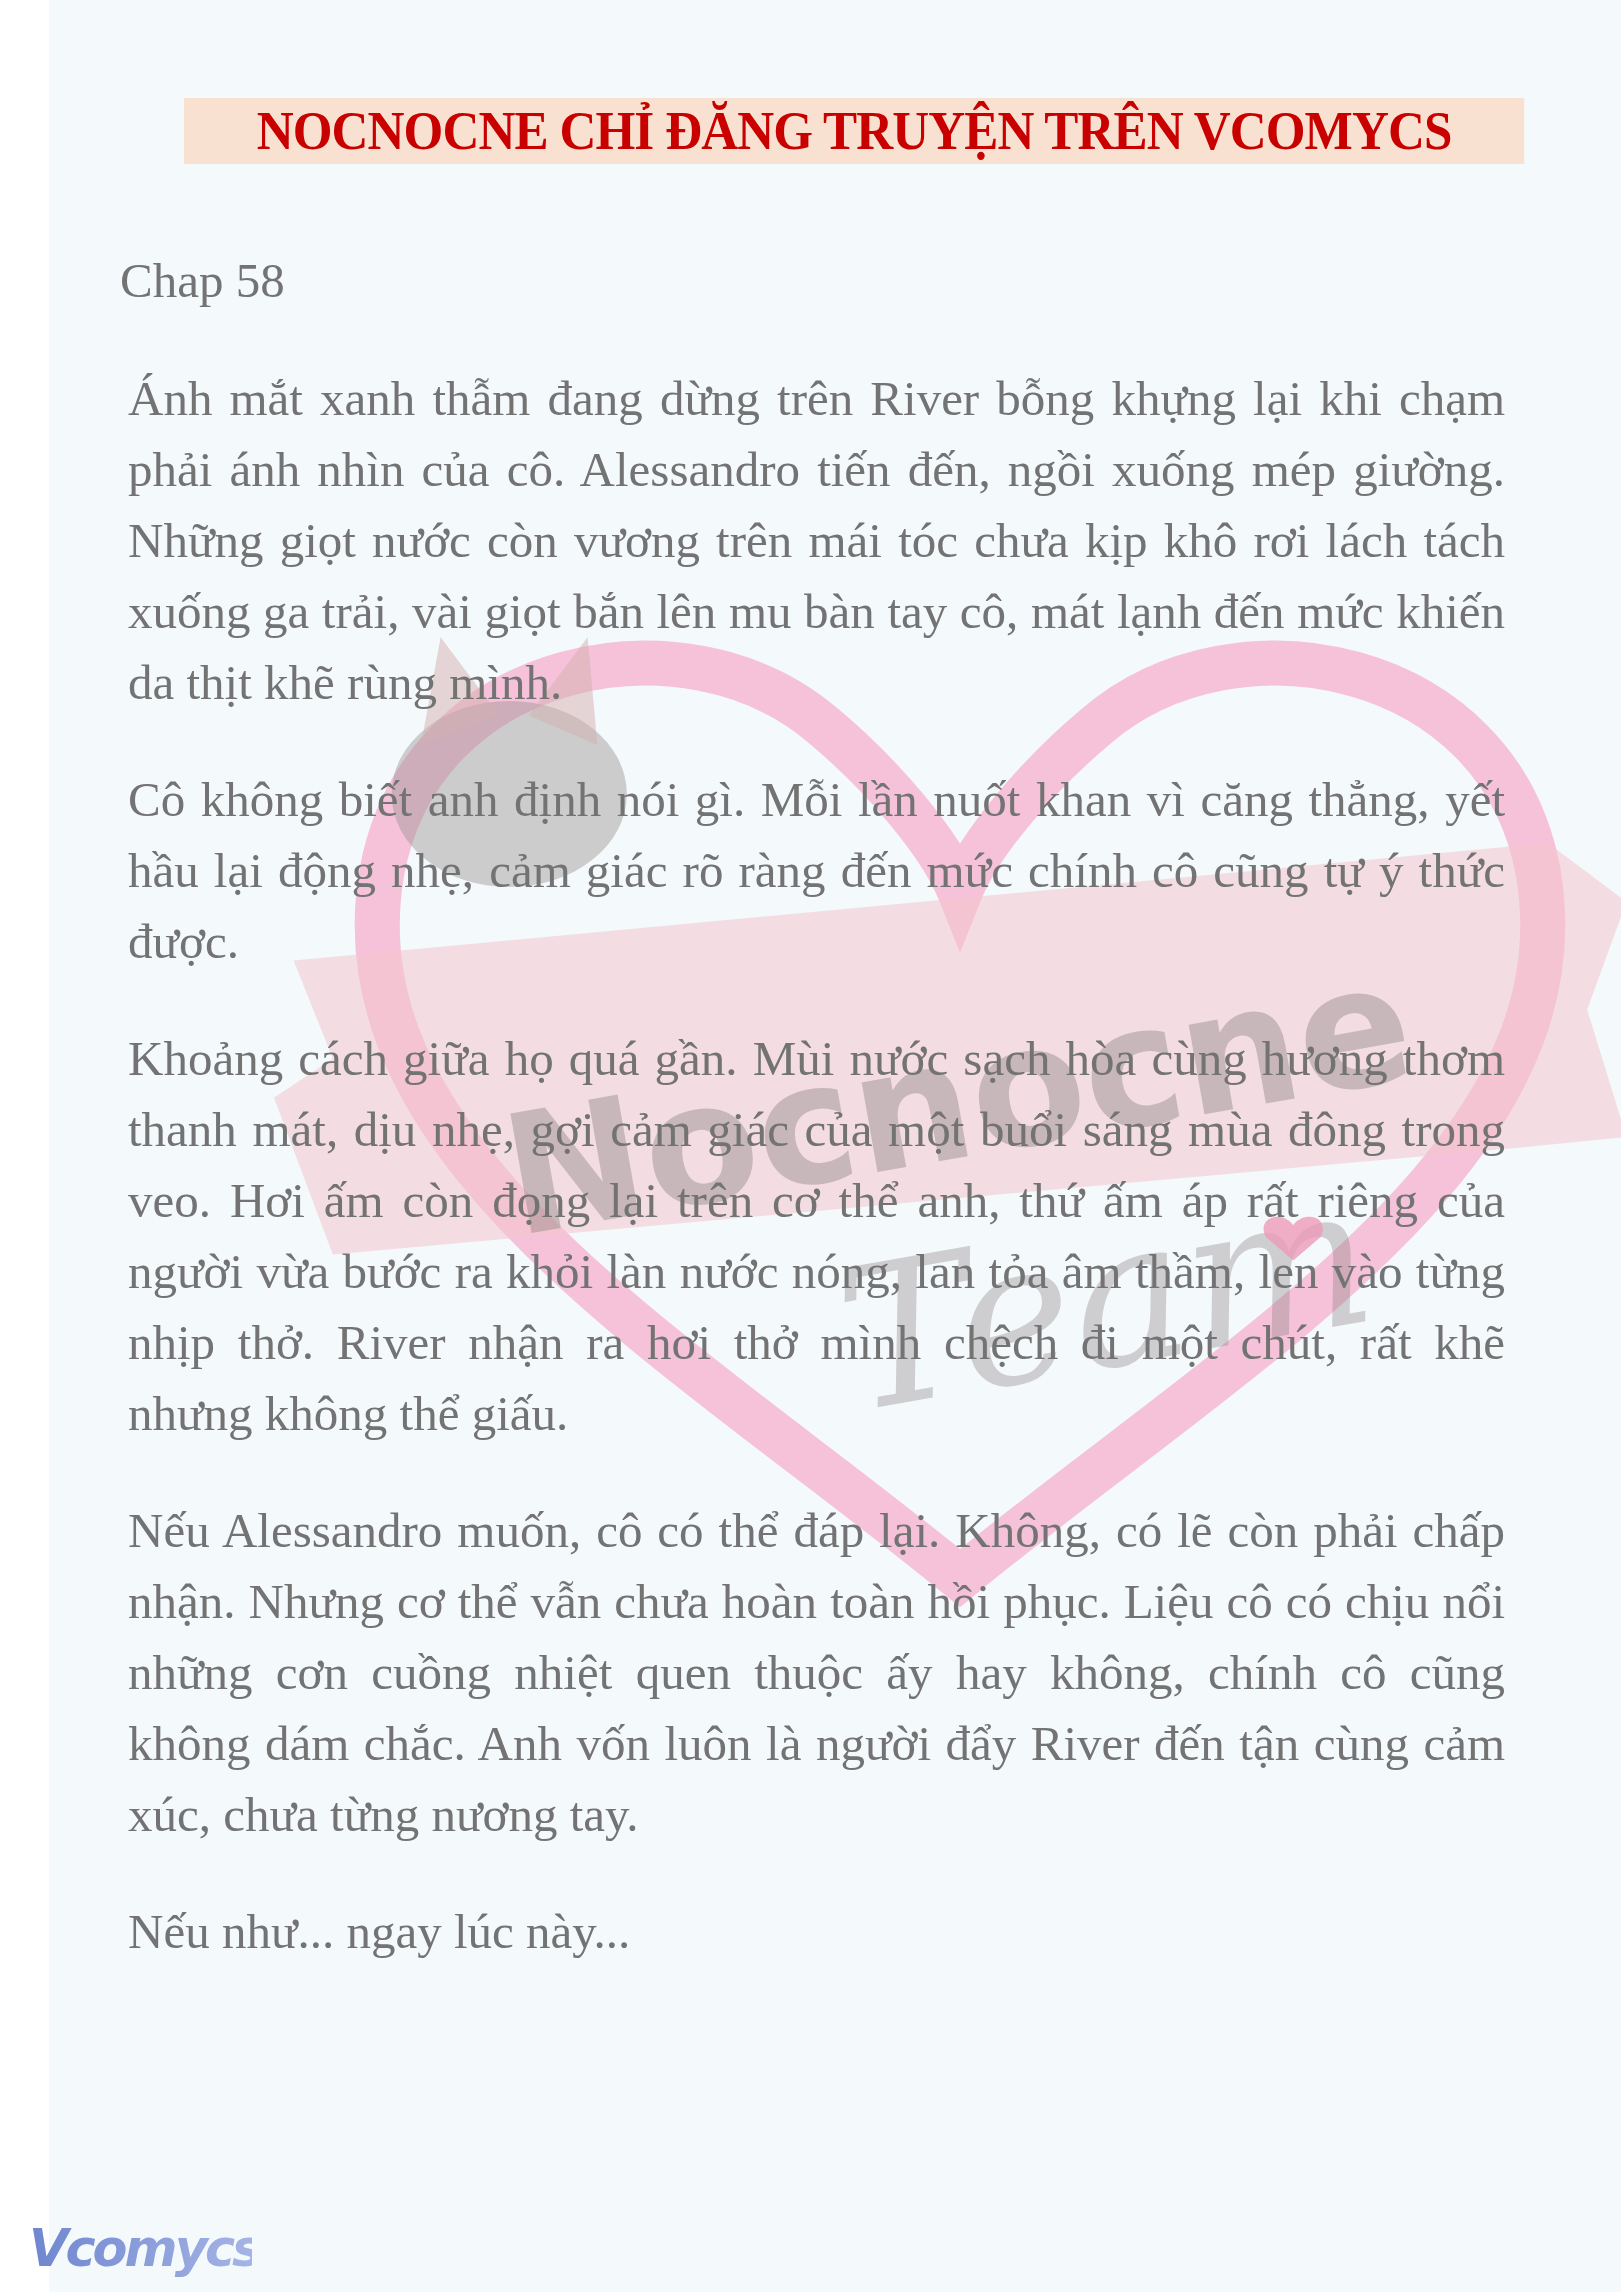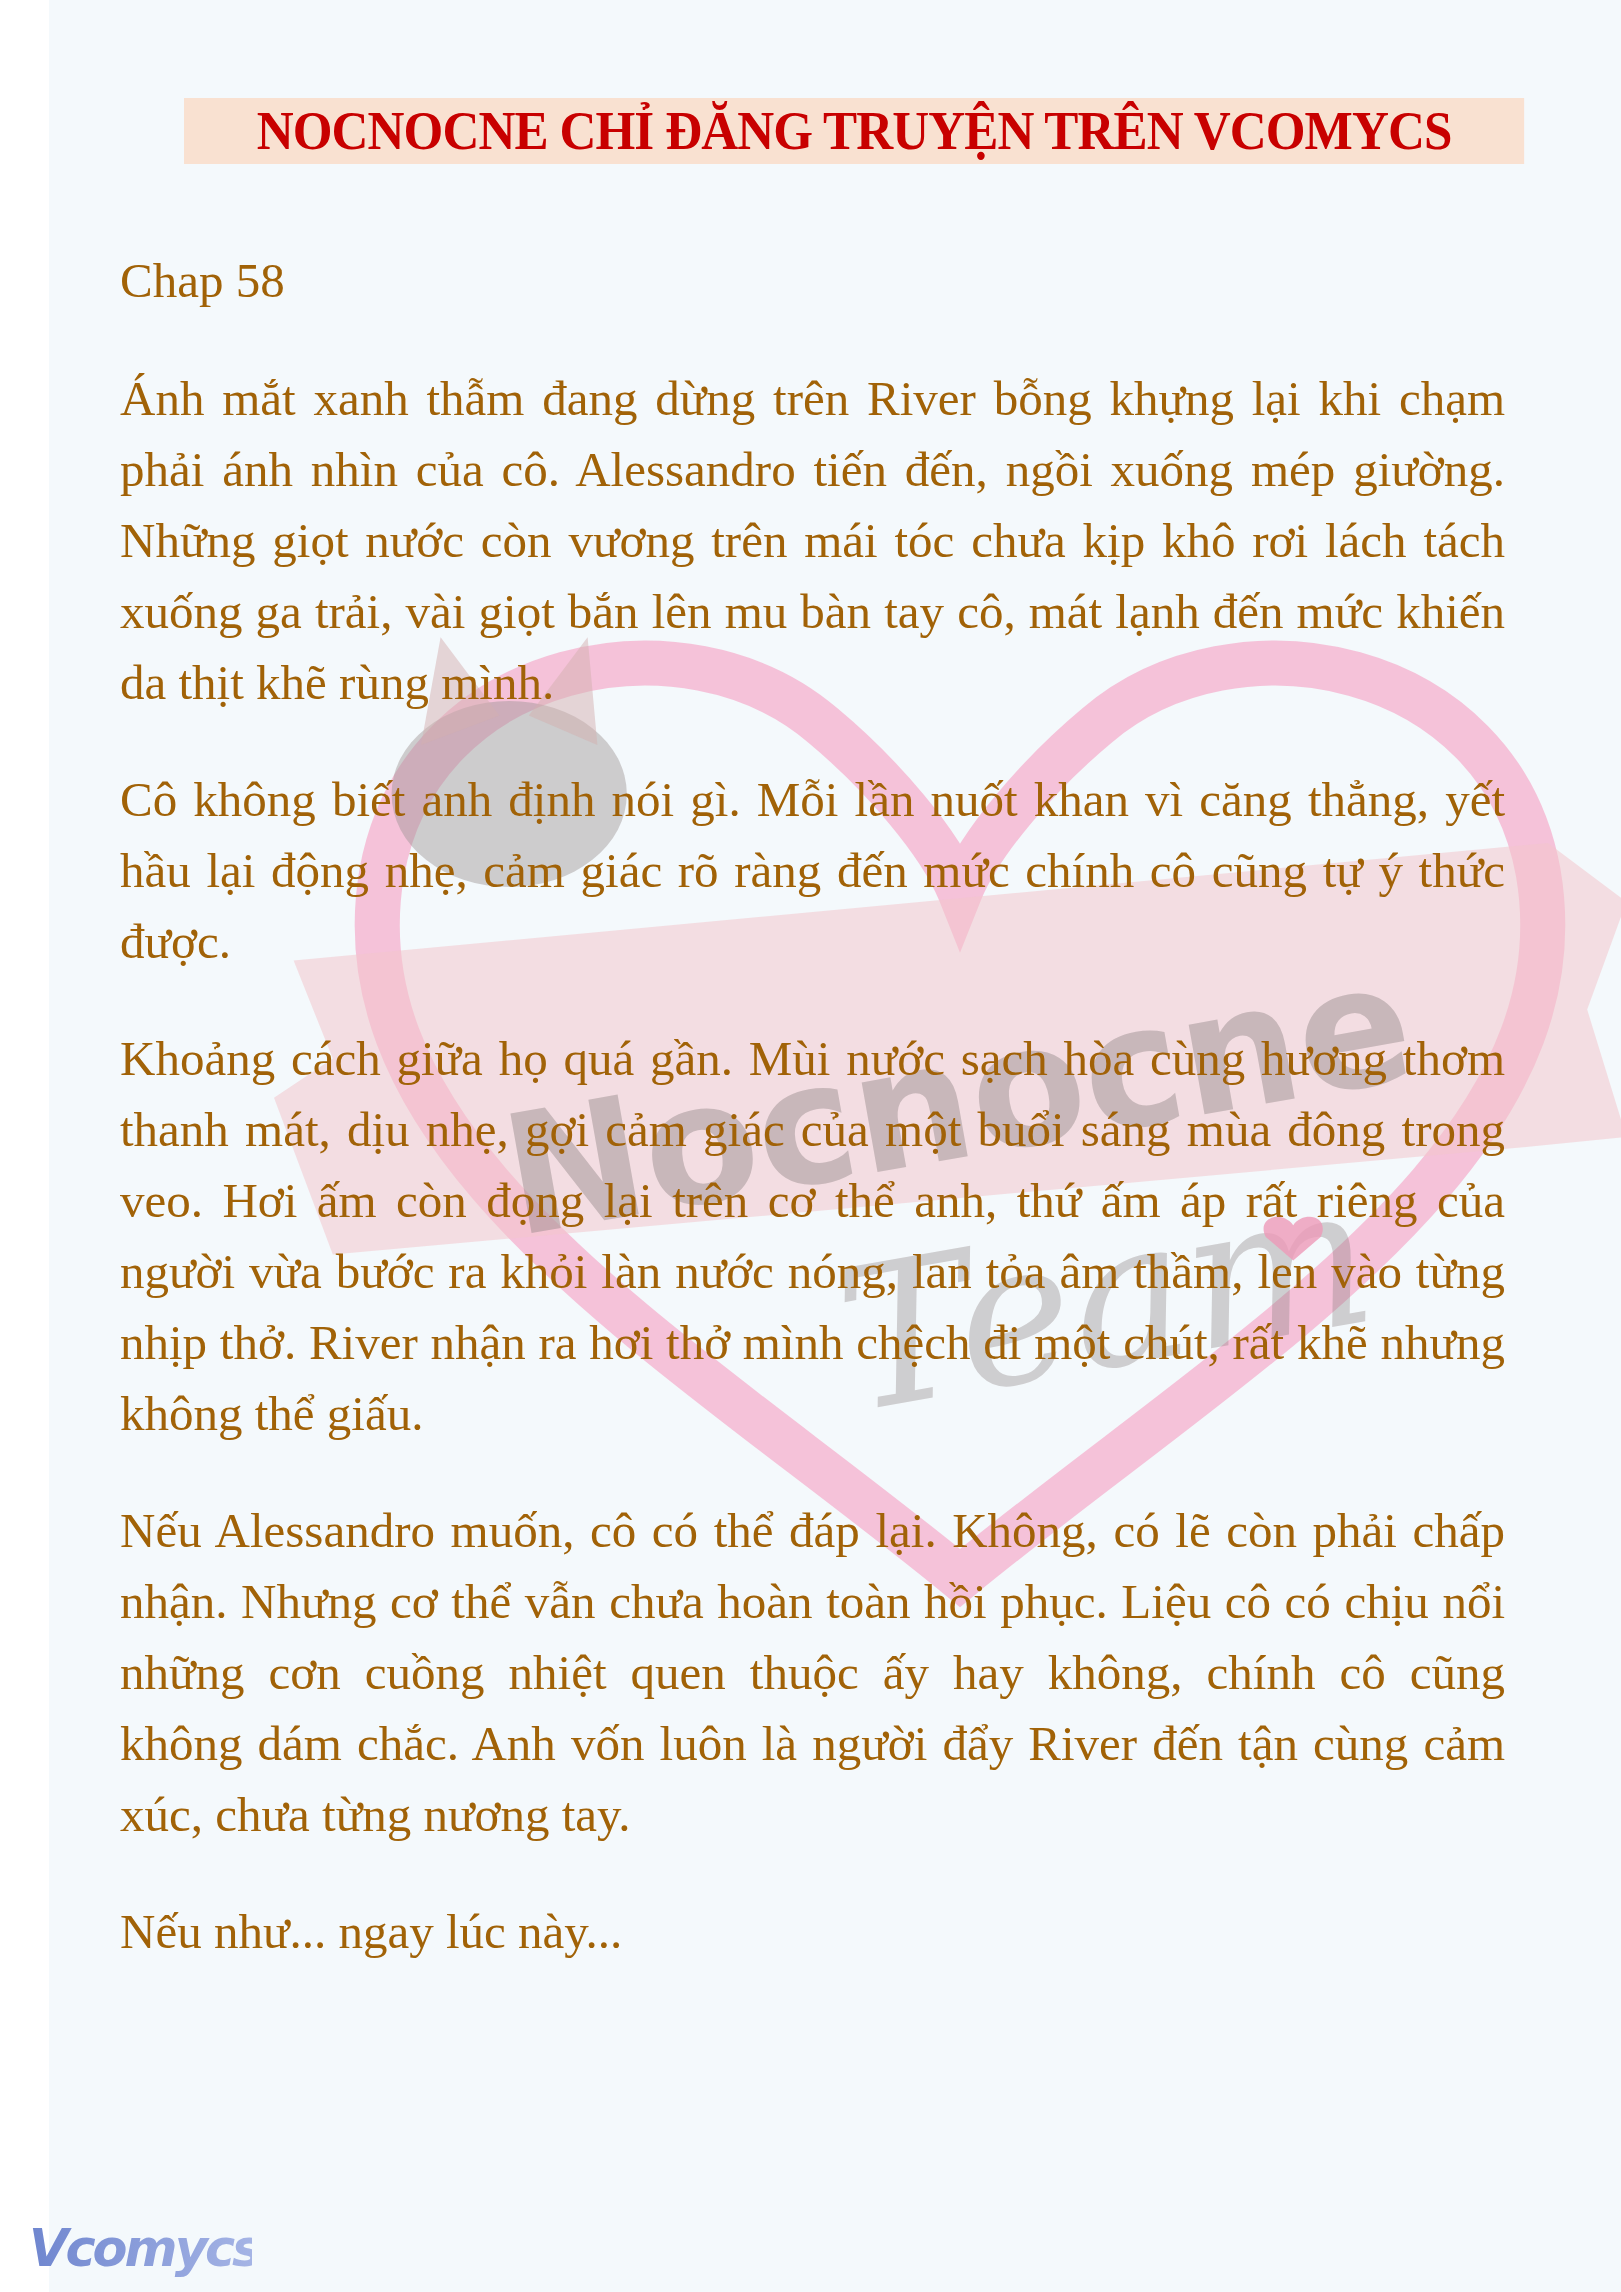--- a/index.html
+++ b/index.html
@@ -21,24 +21,24 @@
       color: #c80000;
       font-family: "Liberation Serif", "DejaVu Serif", serif;
       font-weight: bold; font-size: 55px; line-height: 66px;
       text-align: center; letter-spacing: -1px; white-space: nowrap;
       transform: scaleX(0.93); transform-origin: left center;
       width: 1441px;
     }
     .content {
       position: absolute; left: 120px; top: 245px; width: 1385px;
       font-family: "Liberation Serif", "DejaVu Serif", serif;
-      color: #a16207; font-size: 49px; line-height: 71px;
+      color: #737373; font-size: 49px; line-height: 71px;
     }
     .chapter { margin: 0 0 47px 0; }
-    .para { margin: 0 0 46px 0; text-align: justify; text-align-last: left; }
+    .para { margin: 0 0 46px 8px; text-align: justify; text-align-last: left; }
     .logo {
       position: absolute; left: 27.4px; top: 2217px; width: 225px; height: 69px;
     }
   </style>
 </head>
 <body>
 
 <div class="page">
 
   <svg class="watermark" viewBox="0 0 1400 1100" xmlns="http://www.w3.org/2000/svg">

